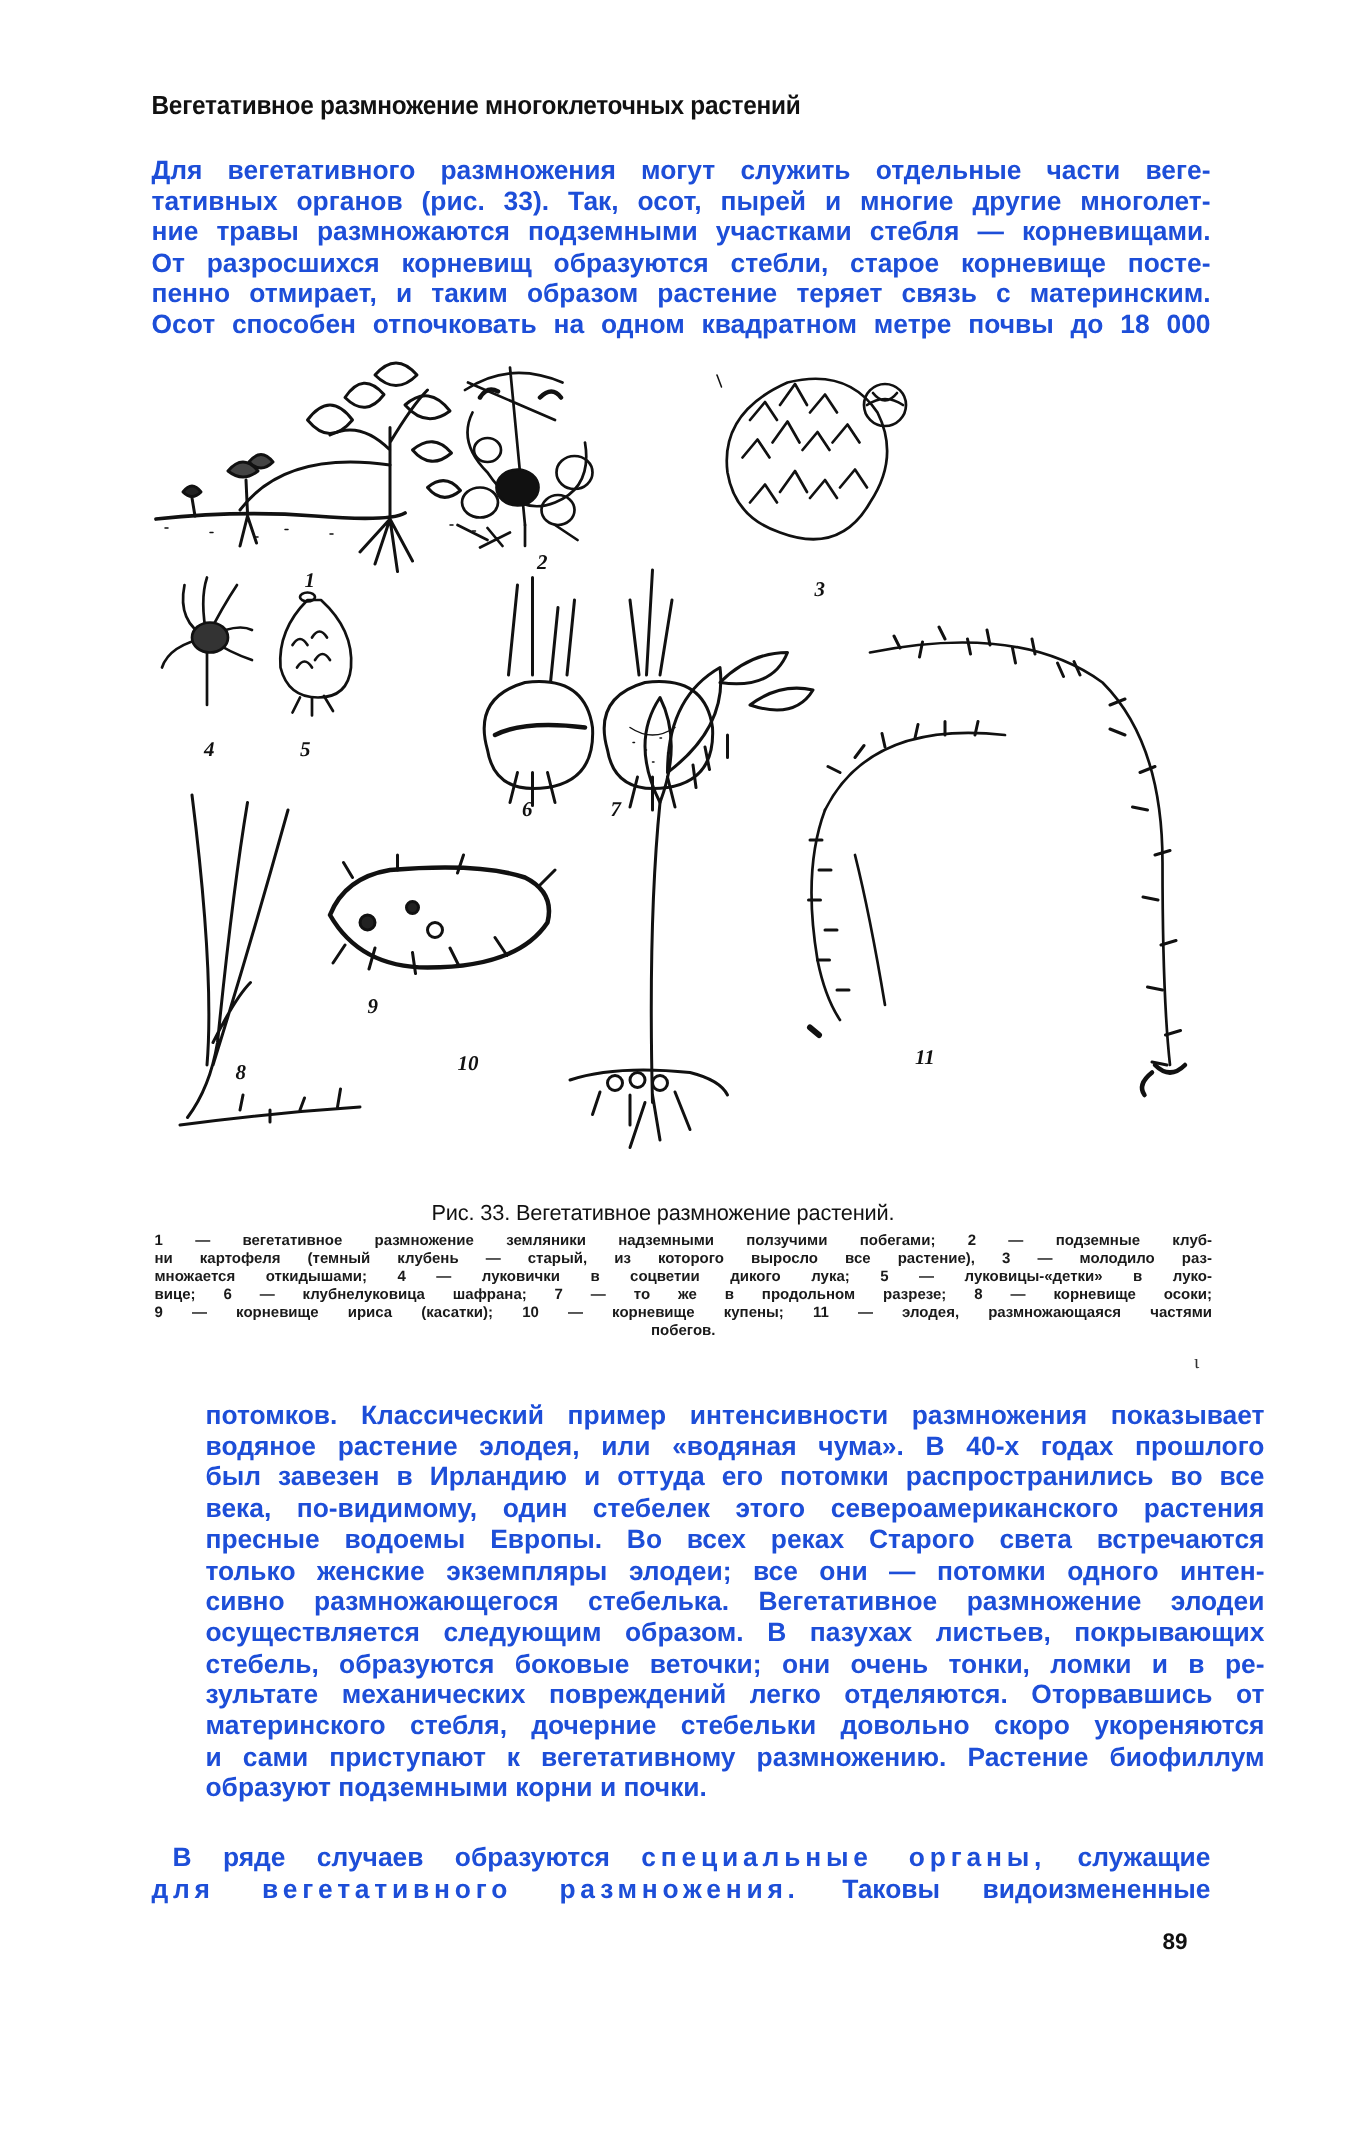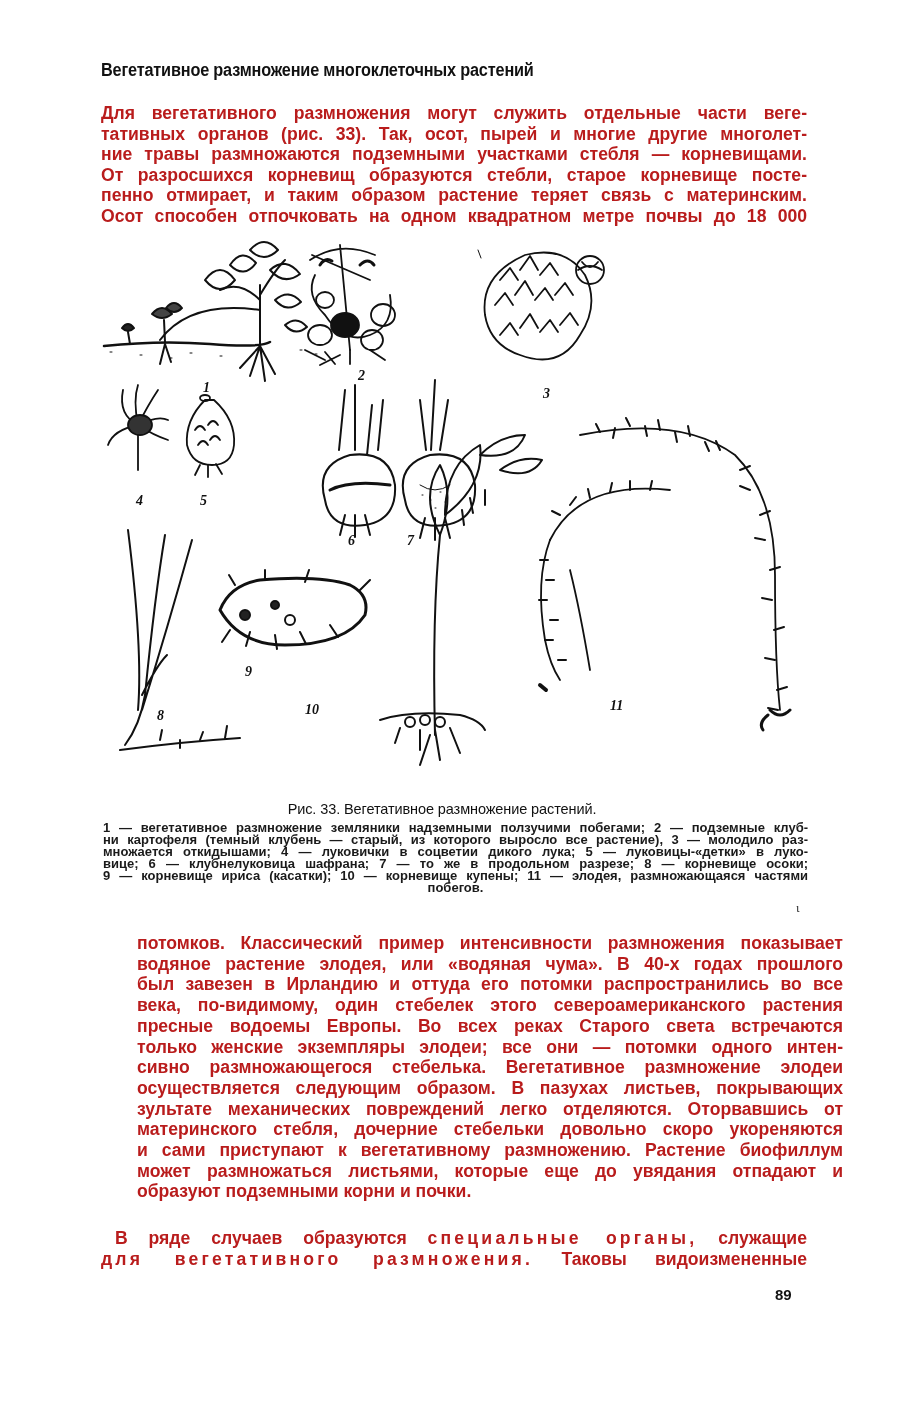--- a/index.html
+++ b/index.html
@@ -7,42 +7,42 @@
   .page { position: absolute; left: 0; top: 0; width: 729px; height: 1423px; }
   .heading {
     position: absolute; left: 101px; top: 60px;
     font-family: "Liberation Sans", sans-serif; font-weight: bold; font-size: 17.5px;
     letter-spacing: -0.2px; transform: scaleX(0.93); transform-origin: left top;
     white-space: nowrap;
   }
   .para {
     position: absolute; left: 101px; width: 706px;
     font-family: "Liberation Sans", sans-serif; font-size: 17.6px; line-height: 20.6px;
-    text-align: justify; font-weight: bold; color: #b91c1c;
+    text-align: justify; font-weight: bold; color: #1d4ed8;
   }
   .para .line { display: block; white-space: nowrap; text-align-last: justify; text-align: justify; }
   .para .line.last { text-align-last: left; }
   .p1 { top: 103px; }
   .p2 { top: 933px; line-height: 20.7px; margin-left: 36px; }
   .p3 { top: 1228px; }
   .spaced { letter-spacing: 3.2px; }
   .figure { position: absolute; left: 100px; top: 240px; width: 720px; height: 555px; }
   .figure svg { width: 720px; height: 555px; display: block; }
   .fig-num {
     position: absolute; font-family: "Liberation Serif", serif; font-style: italic; font-weight: bold;
     font-size: 14px; color: #111;
   }
   .caption-title {
     position: absolute; left: 0; width: 910px; top: 801px; text-align: center;
     font-family: "Liberation Sans", sans-serif; font-size: 14.5px; letter-spacing: -0.1px;
     transform: translateX(-13px);
   }
   .caption {
     position: absolute; left: 103px; width: 705px; top: 822px;
-    font-family: "Liberation Sans", sans-serif; font-weight: bold; font-size: 13px; line-height: 12.1px;
+    font-family: "Liberation Sans", sans-serif; font-weight: bold; font-size: 10px; line-height: 12.1px;
     color: #1a1a1a;
   }
   .caption .line { display: block; white-space: nowrap; text-align: justify; text-align-last: justify; }
   .caption .line.center { text-align-last: center; text-align: left; }
   .page-number {
     position: absolute; left: 775px; top: 1286px;
     font-family: "Liberation Sans", sans-serif; font-weight: bold; font-size: 15px;
   }
   .stray { position: absolute; font-family: "Liberation Serif", serif; font-size: 13px; color: #333; }
 </style>
@@ -204,24 +204,24 @@
 
   <div class="para p2">
     <span class="line">потомков. Классический пример интенсивности размножения показывает</span>
     <span class="line">водяное растение элодея, или «водяная чума». В 40-х годах прошлого</span>
     <span class="line">был завезен в Ирландию и оттуда его потомки распространились во все</span>
     <span class="line">века, по-видимому, один стебелек этого североамериканского растения</span>
     <span class="line">пресные водоемы Европы. Во всех реках Старого света встречаются</span>
     <span class="line">только женские экземпляры элодеи; все они — потомки одного интен-</span>
     <span class="line">сивно размножающегося стебелька. Вегетативное размножение элодеи</span>
     <span class="line">осуществляется следующим образом. В пазухах листьев, покрывающих</span>
+    <span class="line">стебель, образуются боковые веточки; они очень тонки, ломки и в ре-</span>
     <span class="line">зультате механических повреждений легко отделяются. Оторвавшись от</span>
     <span class="line">материнского стебля, дочерние стебельки довольно скоро укореняются</span>
     <span class="line">и сами приступают к вегетативному размножению. Растение биофиллум</span>
-    <span class="line">может размножаться листьями, которые еще до увядания отпадают и</span>
     <span class="line last">образуют подземными корни и почки.</span>
   </div>
 
   <div class="para p3">
     <span class="line" style="text-indent:14px;"><span>В ряде случаев образуются </span><span class="spaced">специальные органы,</span><span> служащие</span></span>
     <span class="line"><span class="spaced">для вегетативного размножения.</span><span> Таковы видоизмененные</span></span>
   </div>
 
   <div class="page-number">89</div>
 </div>

